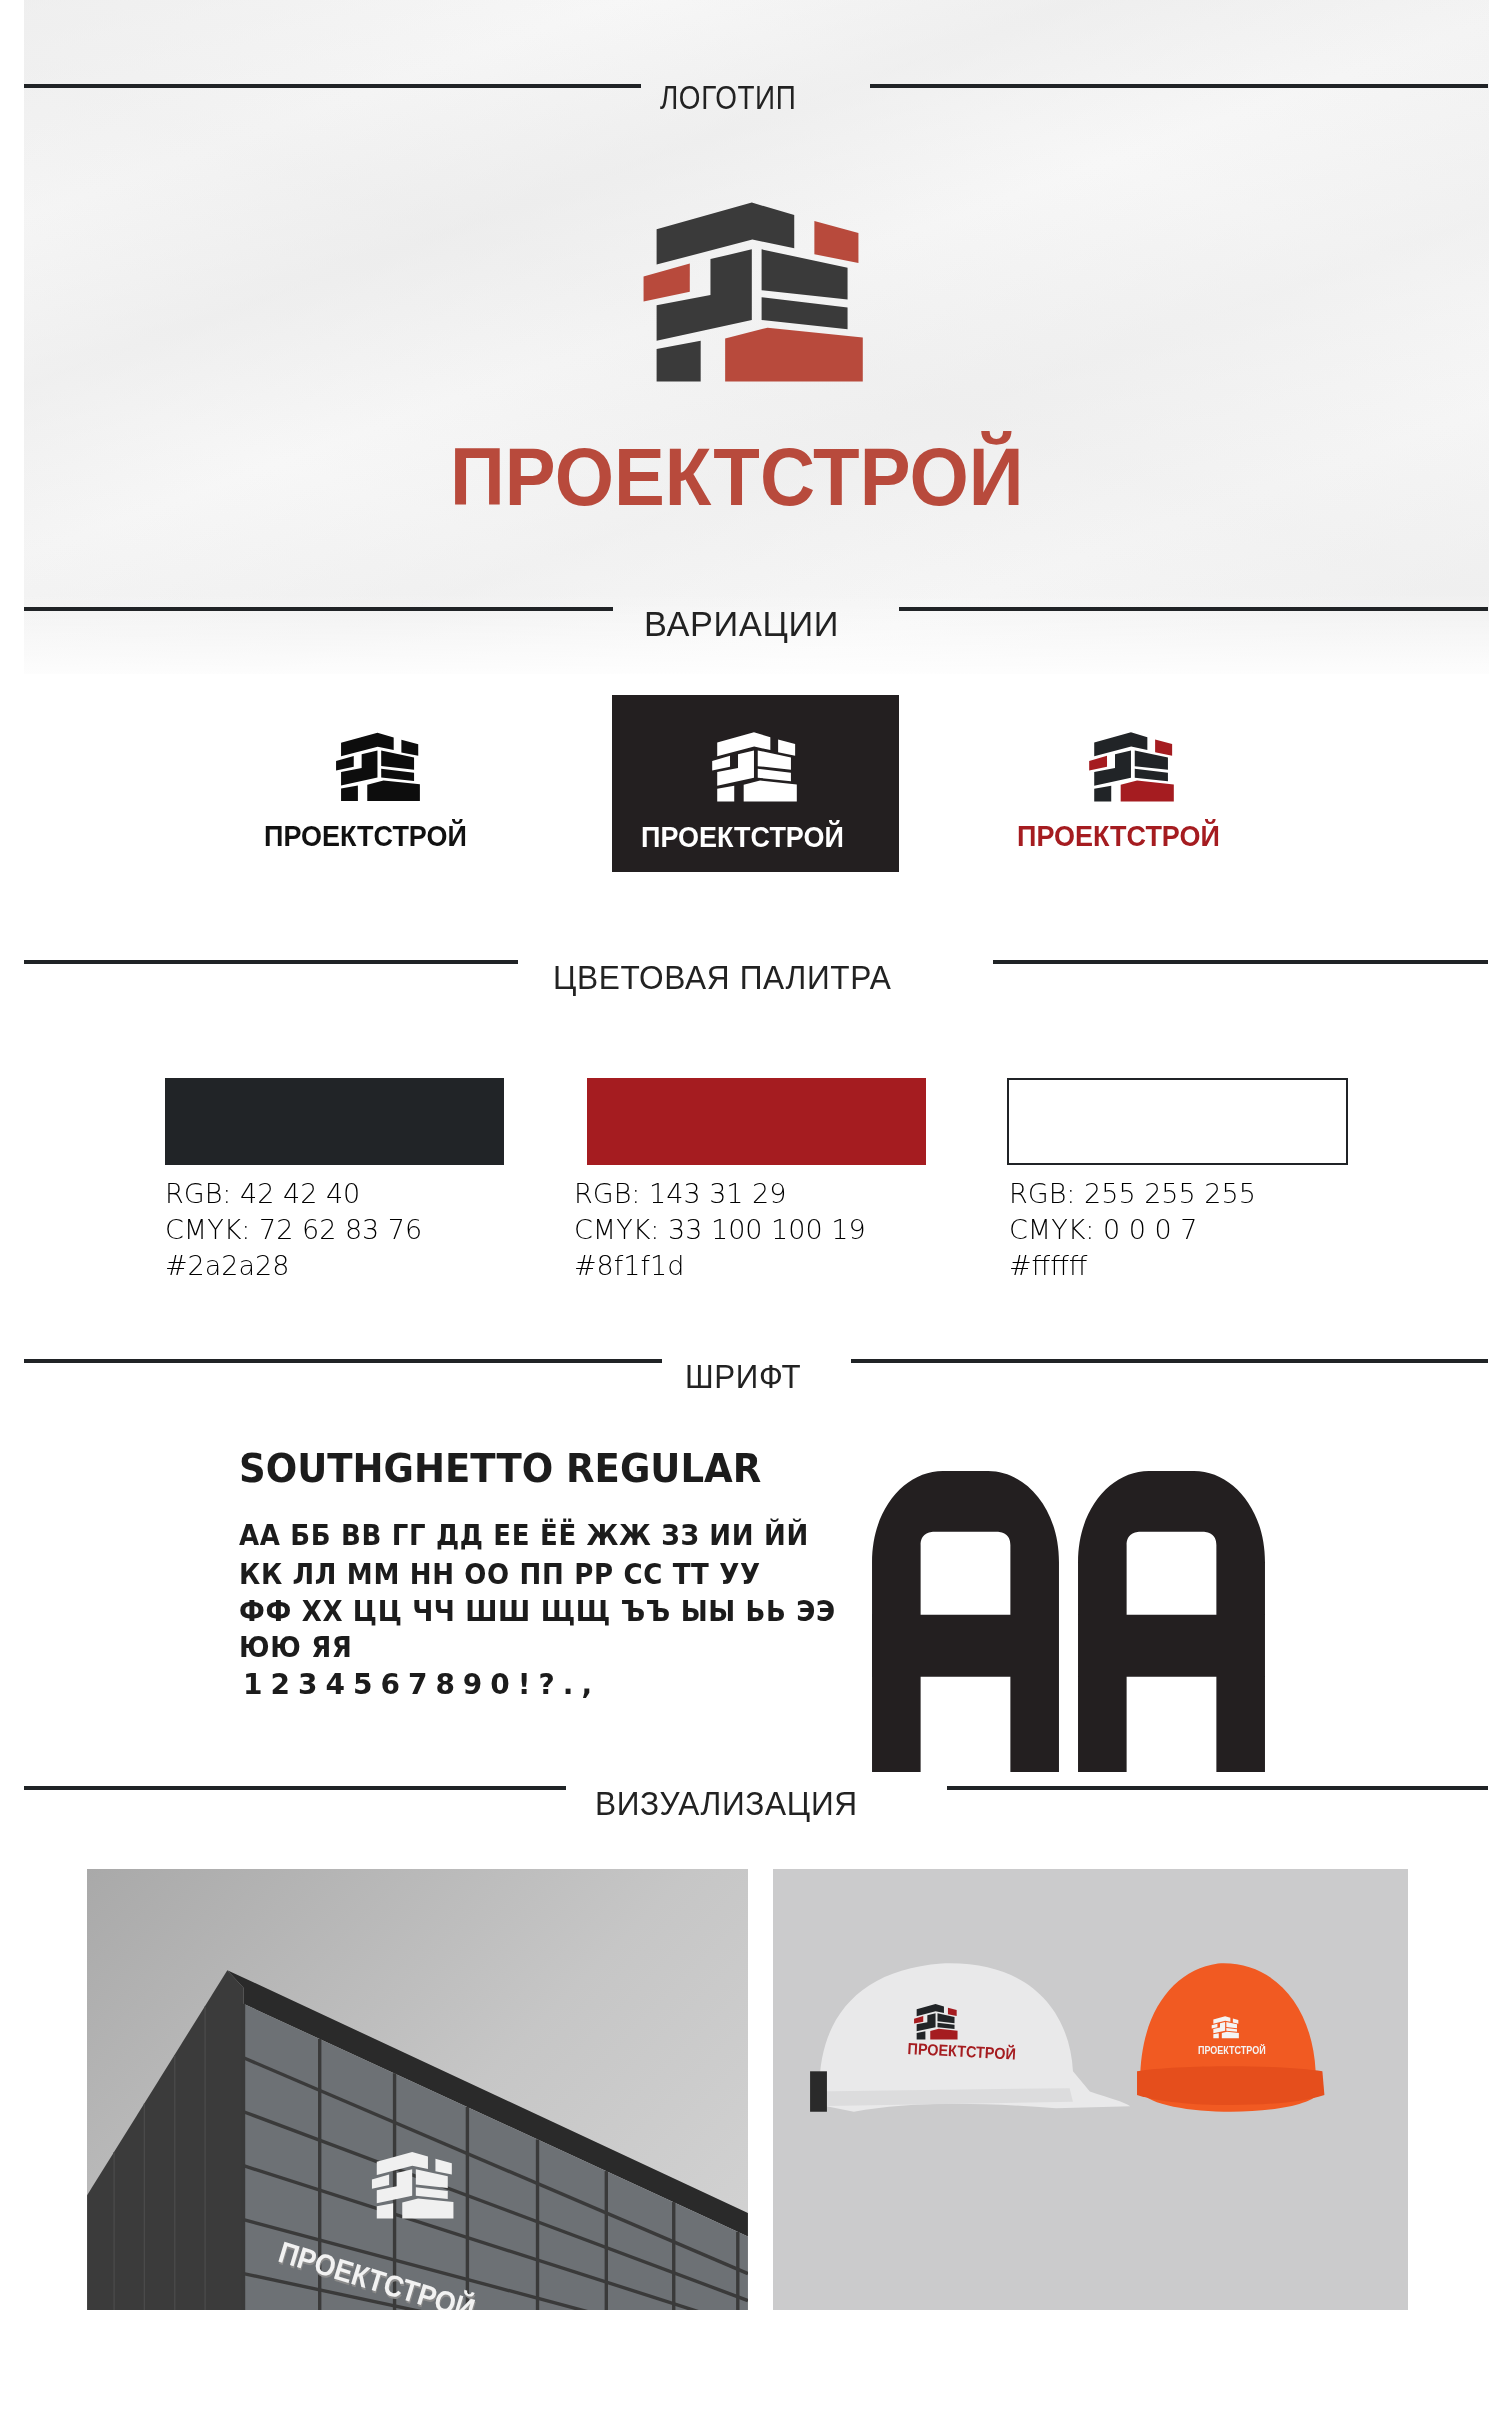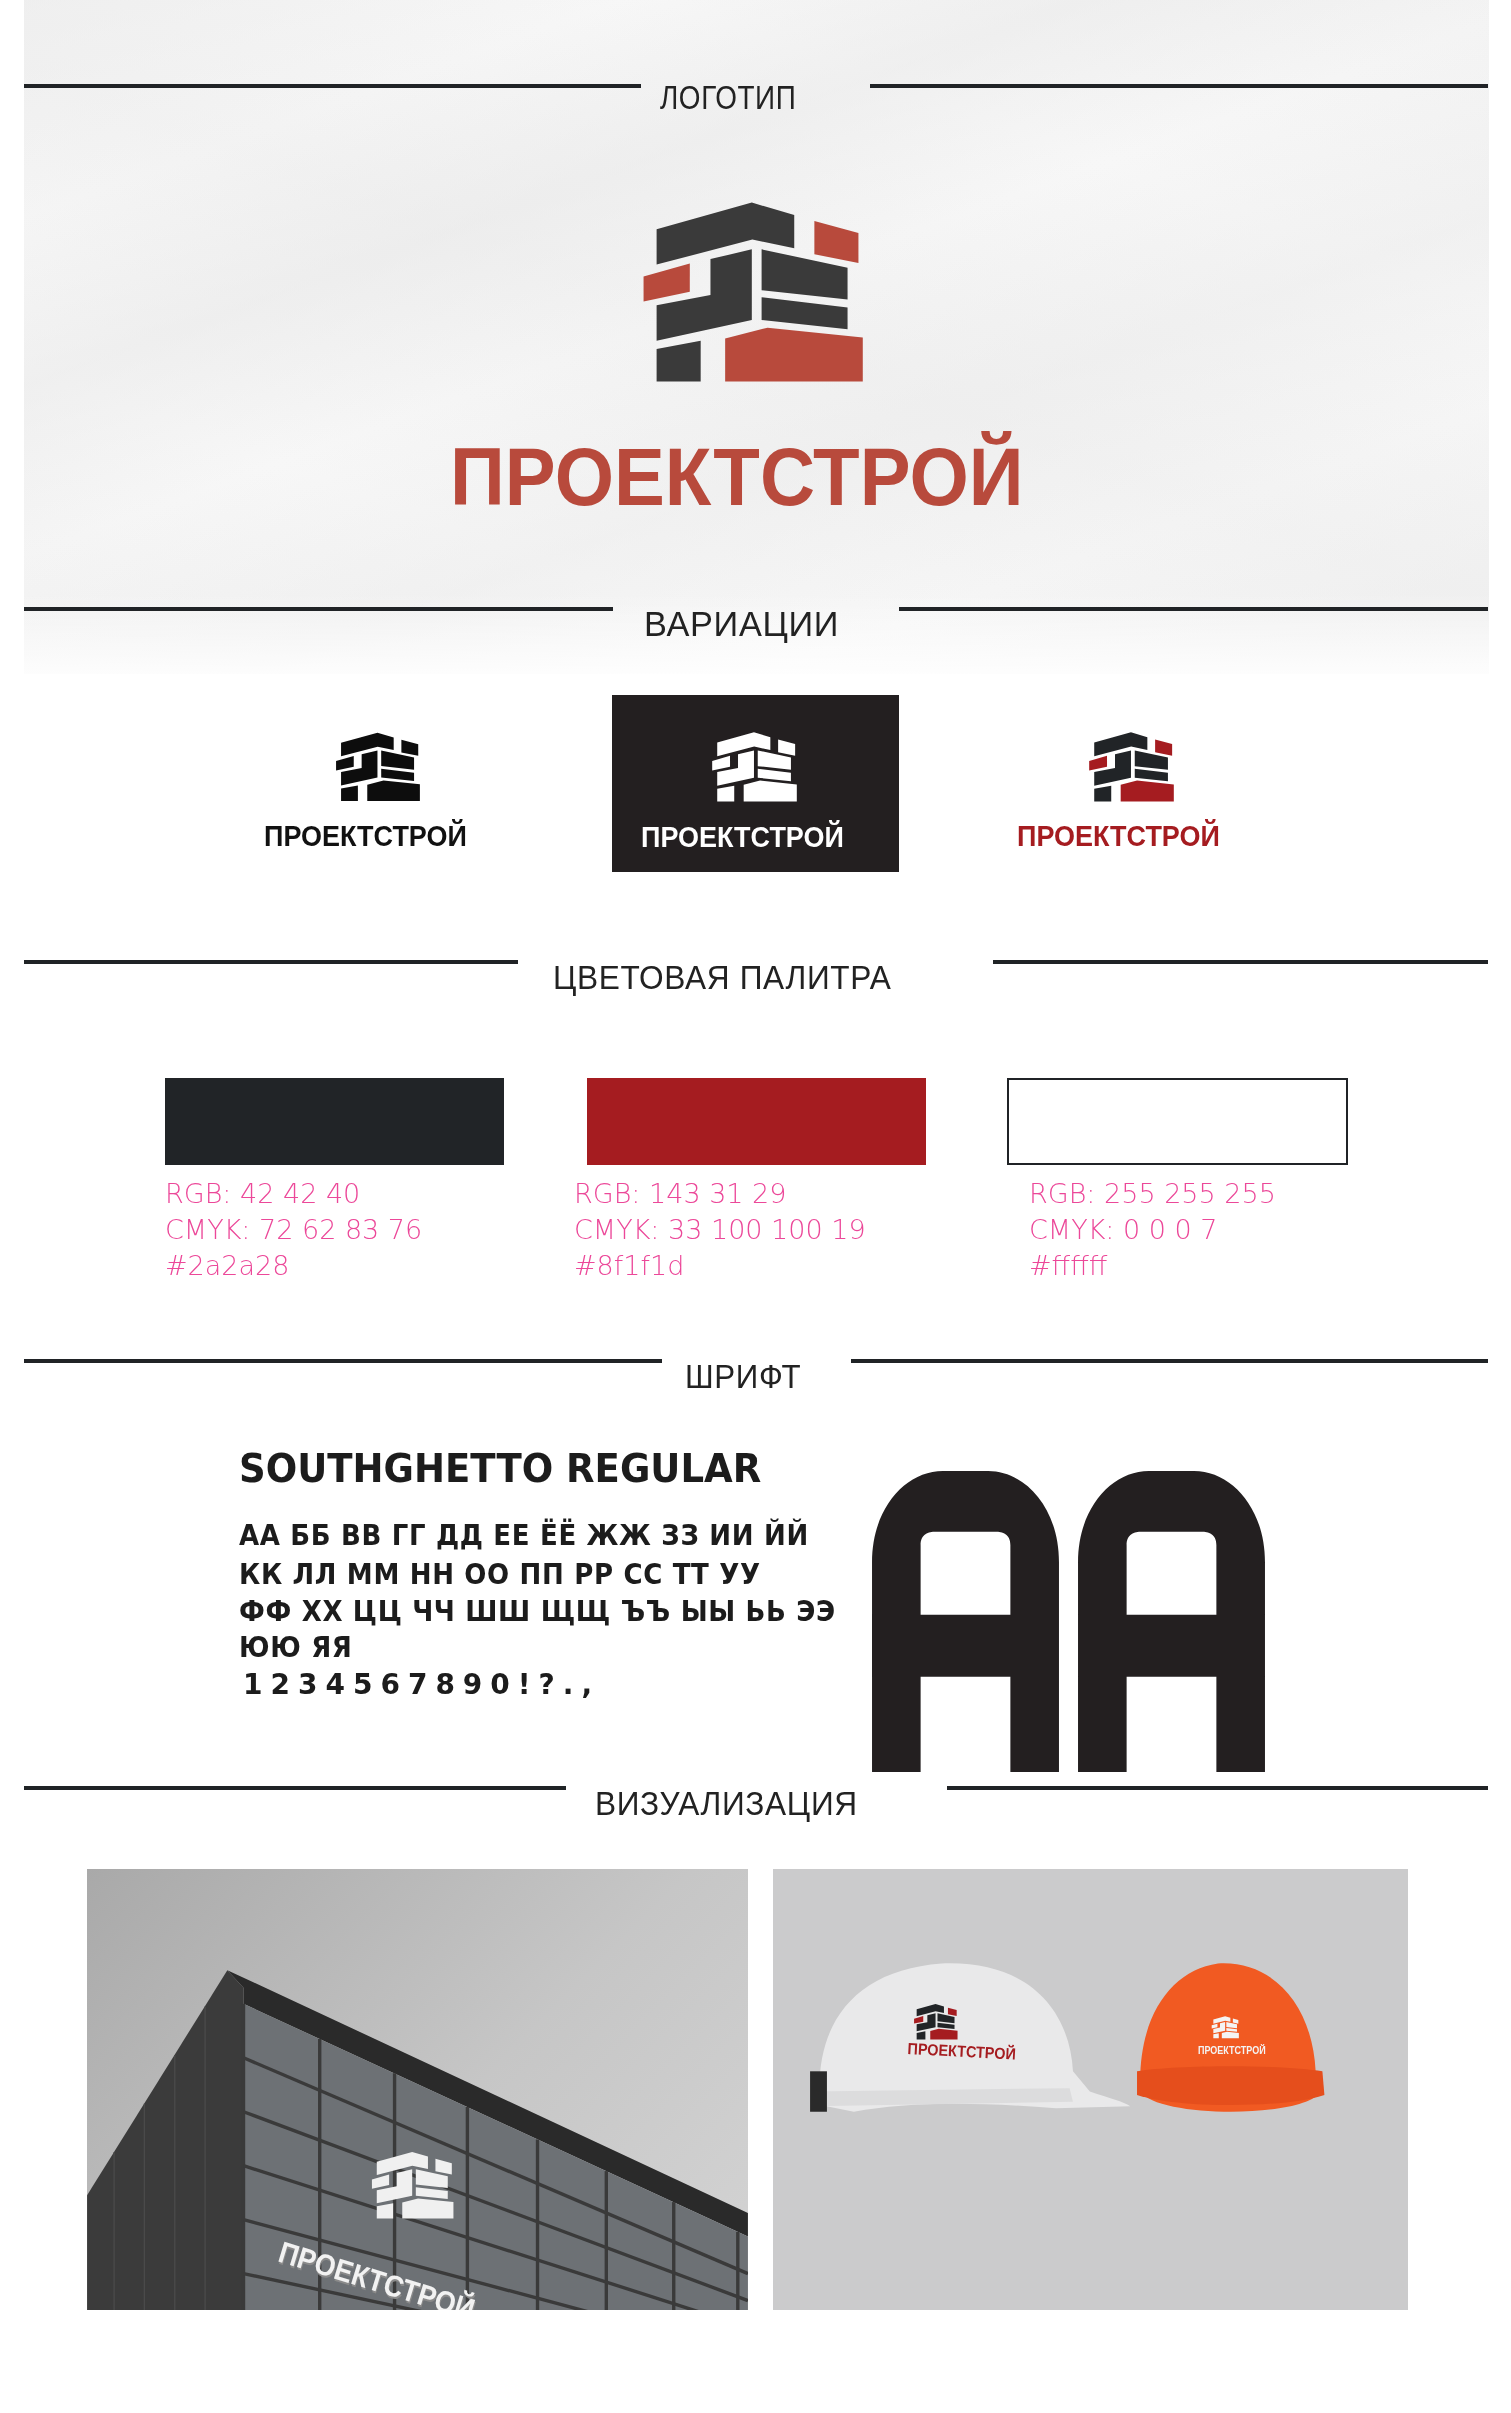--- a/index.html
+++ b/index.html
@@ -28,21 +28,21 @@
   }
   .logo-mark { position: absolute; }
   .wordmark {
     position: absolute; font-family: "Liberation Sans", sans-serif; font-weight: 700;
     white-space: nowrap; letter-spacing: 0px; transform-origin: left top; line-height: 1;
   }
   .var-box { position: absolute; background: #231f20; }
   .swatch { position: absolute; box-sizing: border-box; }
   .swatch-text {
     position: absolute; font-family: "DejaVu Sans", sans-serif; font-weight: 300;
-    font-size: 27px; line-height: 36px; color: #ec4899; white-space: nowrap;
+    font-size: 27px; line-height: 36px; color: #000000; white-space: nowrap;
   }
   .font-title {
     position: absolute; font-family: "DejaVu Sans", sans-serif; font-weight: 700;
     font-size: 39px; color: #1c1c1c; white-space: nowrap; transform-origin: left top;
   }
   .font-row {
     position: absolute; font-family: "DejaVu Sans", sans-serif; font-weight: 700;
     font-size: 28px; color: #1c1c1c; white-space: nowrap; letter-spacing: 0.7px;
     transform-origin: left top;
   }
@@ -136,21 +136,21 @@
 </div>
 
 <div class="swatch" style="left:587px; top:1078px; width:339px; height:87px; background:#a51c20;"></div>
 <div class="swatch-text" style="left:574px; top:1176px;">
   <div>RGB: 143 31 29</div>
   <div>CMYK: 33 100 100 19</div>
   <div>#8f1f1d</div>
 </div>
 
 <div class="swatch" style="left:1007px; top:1078px; width:341px; height:87px; background:#ffffff; border:2.7px solid #202326;"></div>
-<div class="swatch-text" style="left:1009px; top:1176px;margin-left:20px;">
+<div class="swatch-text" style="left:1009px; top:1176px;">
   <div>RGB: 255 255 255</div>
   <div>CMYK: 0 0 0 7</div>
   <div>#ffffff</div>
 </div>
 
 <div class="rule" style="left:23.6px; top:1359px; width:638px;"></div>
 <div class="rule" style="left:851px; top:1359px; width:637px;"></div>
 <div class="section-title" style="left:685px; top:1357px; font-size:34px; transform:scaleX(0.92);">ШРИФТ</div>
 
 <div class="font-title" style="left:239px; top:1446px; transform:scaleX(0.95);">SOUTHGHETTO REGULAR</div>

